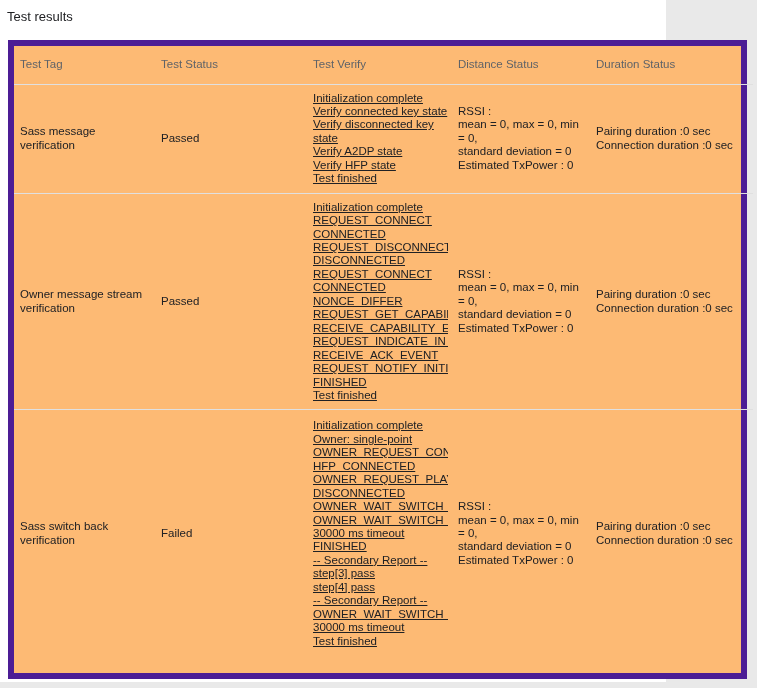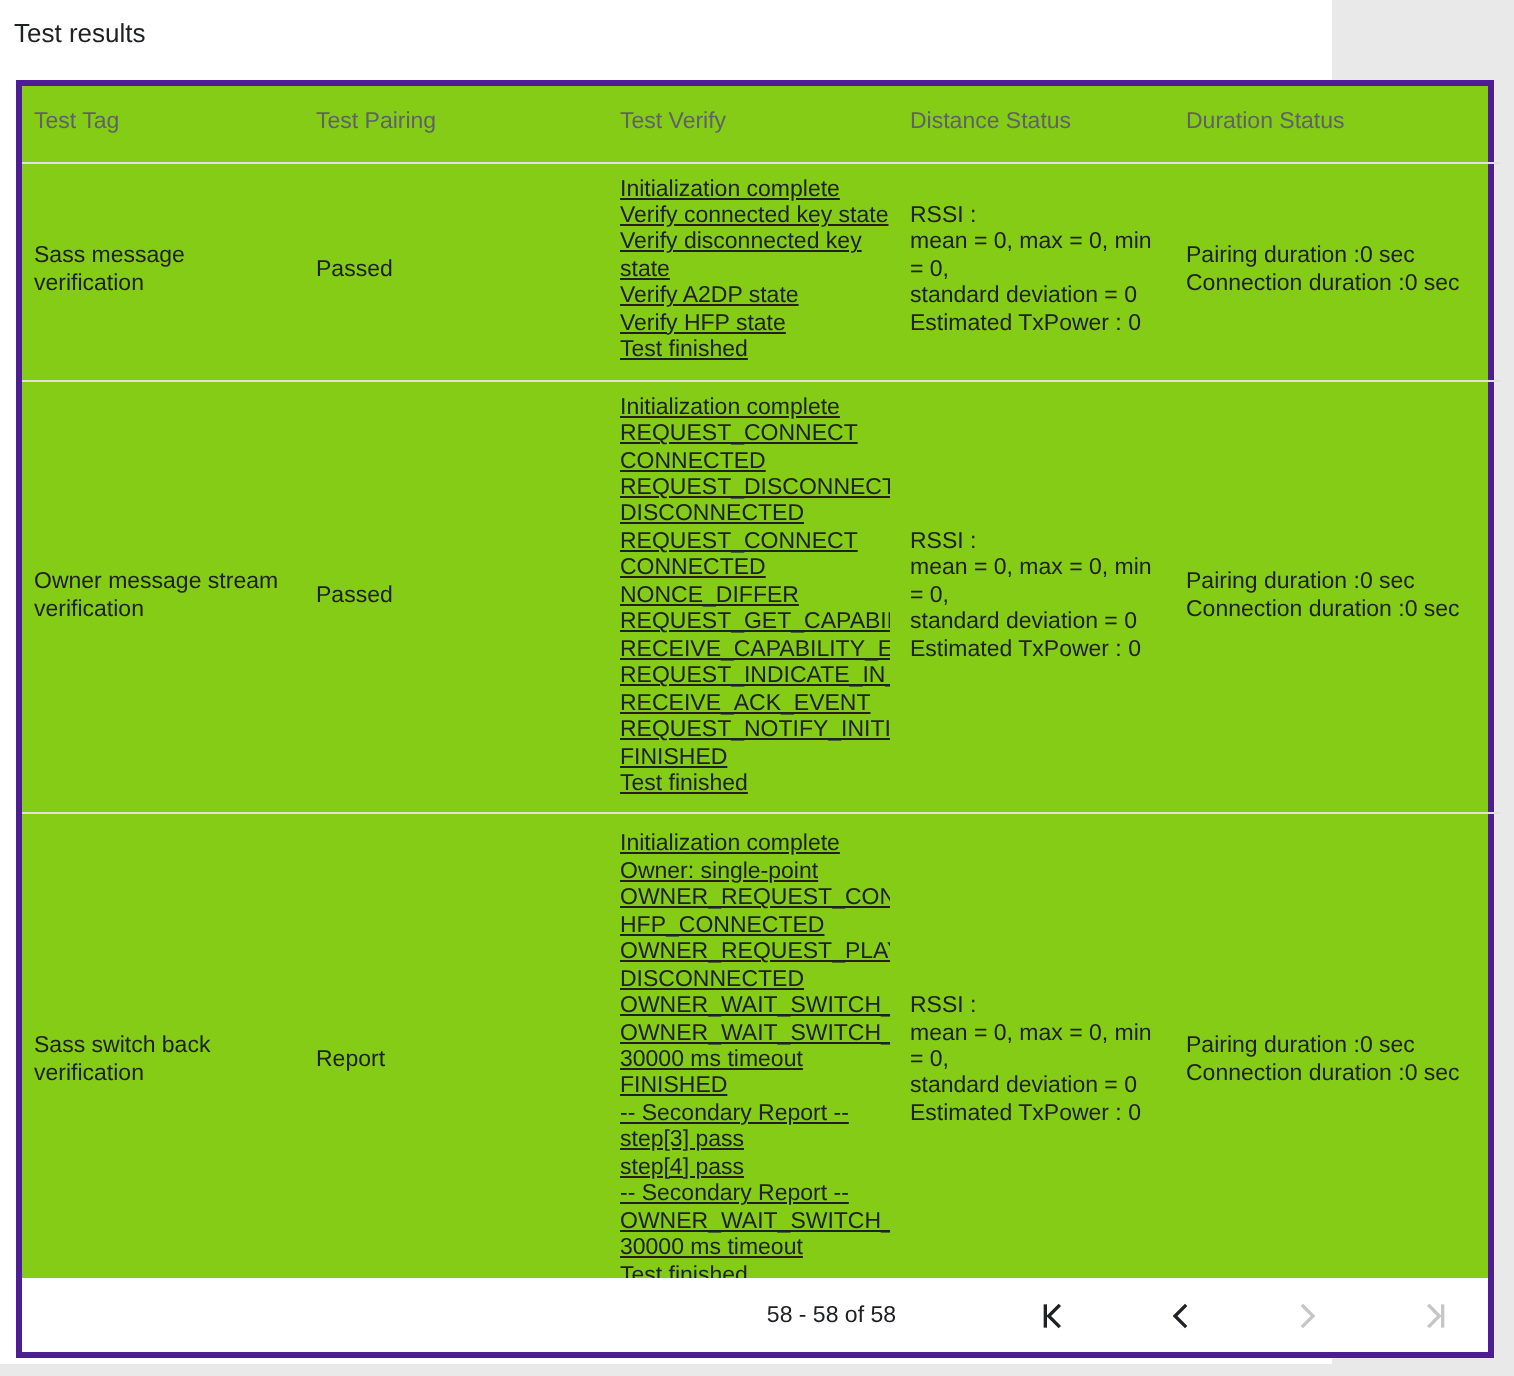--- a/index.html
+++ b/index.html
@@ -25,22 +25,22 @@
     left: 7px;
     font-size: 13px;
     color: #202124;
   }
   .card {
     position: absolute;
     top: 40px;
     left: 8px;
     width: 739px;
     height: 639px;
-    border: 3px solid #4c1d95;
-    background: #84cc16;
+    border: 6px solid #4c1d95;
+    background: #fdba74;
     box-sizing: border-box;
   }
   table.results {
     border-collapse: collapse;
     table-layout: fixed;
     width: 100%;
   }
   table.results th, table.results td {
     text-align: left;
     font-weight: normal;
@@ -118,21 +118,21 @@
       <colgroup>
         <col style="width:141px">
         <col style="width:152px">
         <col style="width:145px">
         <col style="width:138px">
         <col style="width:163px">
       </colgroup>
       <thead>
         <tr>
           <th>Test Tag</th>
-          <th>Test Pairing</th>
+          <th>Test Status</th>
           <th>Test Verify</th>
           <th>Distance Status</th>
           <th>Duration Status</th>
         </tr>
       </thead>
       <tbody>
         <tr class="row1">
           <td>
               <div class="cellwrap">Sass message verification</div>
             </td>
@@ -191,21 +191,21 @@
           <td>
               <div class="cellwrap">Pairing duration :0 sec
 Connection duration :0 sec</div>
             </td>
         </tr>
         <tr class="row3">
           <td>
               <div class="cellwrap">Sass switch back verification</div>
             </td>
           <td>
-              <div class="cellwrap">Report</div>
+              <div class="cellwrap">Failed</div>
             </td>
           <td class="msg">
               <div class="cellwrap">Initialization complete
 Owner: single-point
 OWNER_REQUEST_CONNECT
 HFP_CONNECTED
 OWNER_REQUEST_PLAY_MED
 DISCONNECTED
 OWNER_WAIT_SWITCH_BACK
 OWNER_WAIT_SWITCH_BACK
@@ -226,45 +226,16 @@
 Estimated TxPower : 0</div>
             </td>
           <td>
               <div class="cellwrap">Pairing duration :0 sec
 Connection duration :0 sec</div>
             </td>
         </tr>
       </tbody>
     </table>
 
-    <div class="paginator">
-      <span class="range-label">58 - 58 of 58</span>
-
-      <button class="pg-btn" aria-label="First page">
-        <svg width="20" height="20" viewBox="0 0 24 24" fill="none" stroke="currentColor" stroke-width="2" stroke-linecap="square">
-          <path d="M8 6v12"></path>
-          <path d="M16 6l-6 6 6 6"></path>
-        </svg>
-      </button>
-
-      <button class="pg-btn" aria-label="Previous page">
-        <svg width="20" height="20" viewBox="0 0 24 24" fill="none" stroke="currentColor" stroke-width="2" stroke-linecap="square">
-          <path d="M15 6l-6 6 6 6"></path>
-        </svg>
-      </button>
-
-      <button class="pg-btn disabled" aria-label="Next page" aria-disabled="true">
-        <svg width="20" height="20" viewBox="0 0 24 24" fill="none" stroke="currentColor" stroke-width="2" stroke-linecap="square">
-          <path d="M9 6l6 6-6 6"></path>
-        </svg>
-      </button>
-
-      <button class="pg-btn disabled" aria-label="Last page" aria-disabled="true">
-        <svg width="20" height="20" viewBox="0 0 24 24" fill="none" stroke="currentColor" stroke-width="2" stroke-linecap="square">
-          <path d="M8 6l6 6-6 6"></path>
-          <path d="M16 6v12"></path>
-        </svg>
-      </button>
-    </div>
   </div>
 
   <div class="bottom-strip"></div>
 </div>
 
 </body></html>

